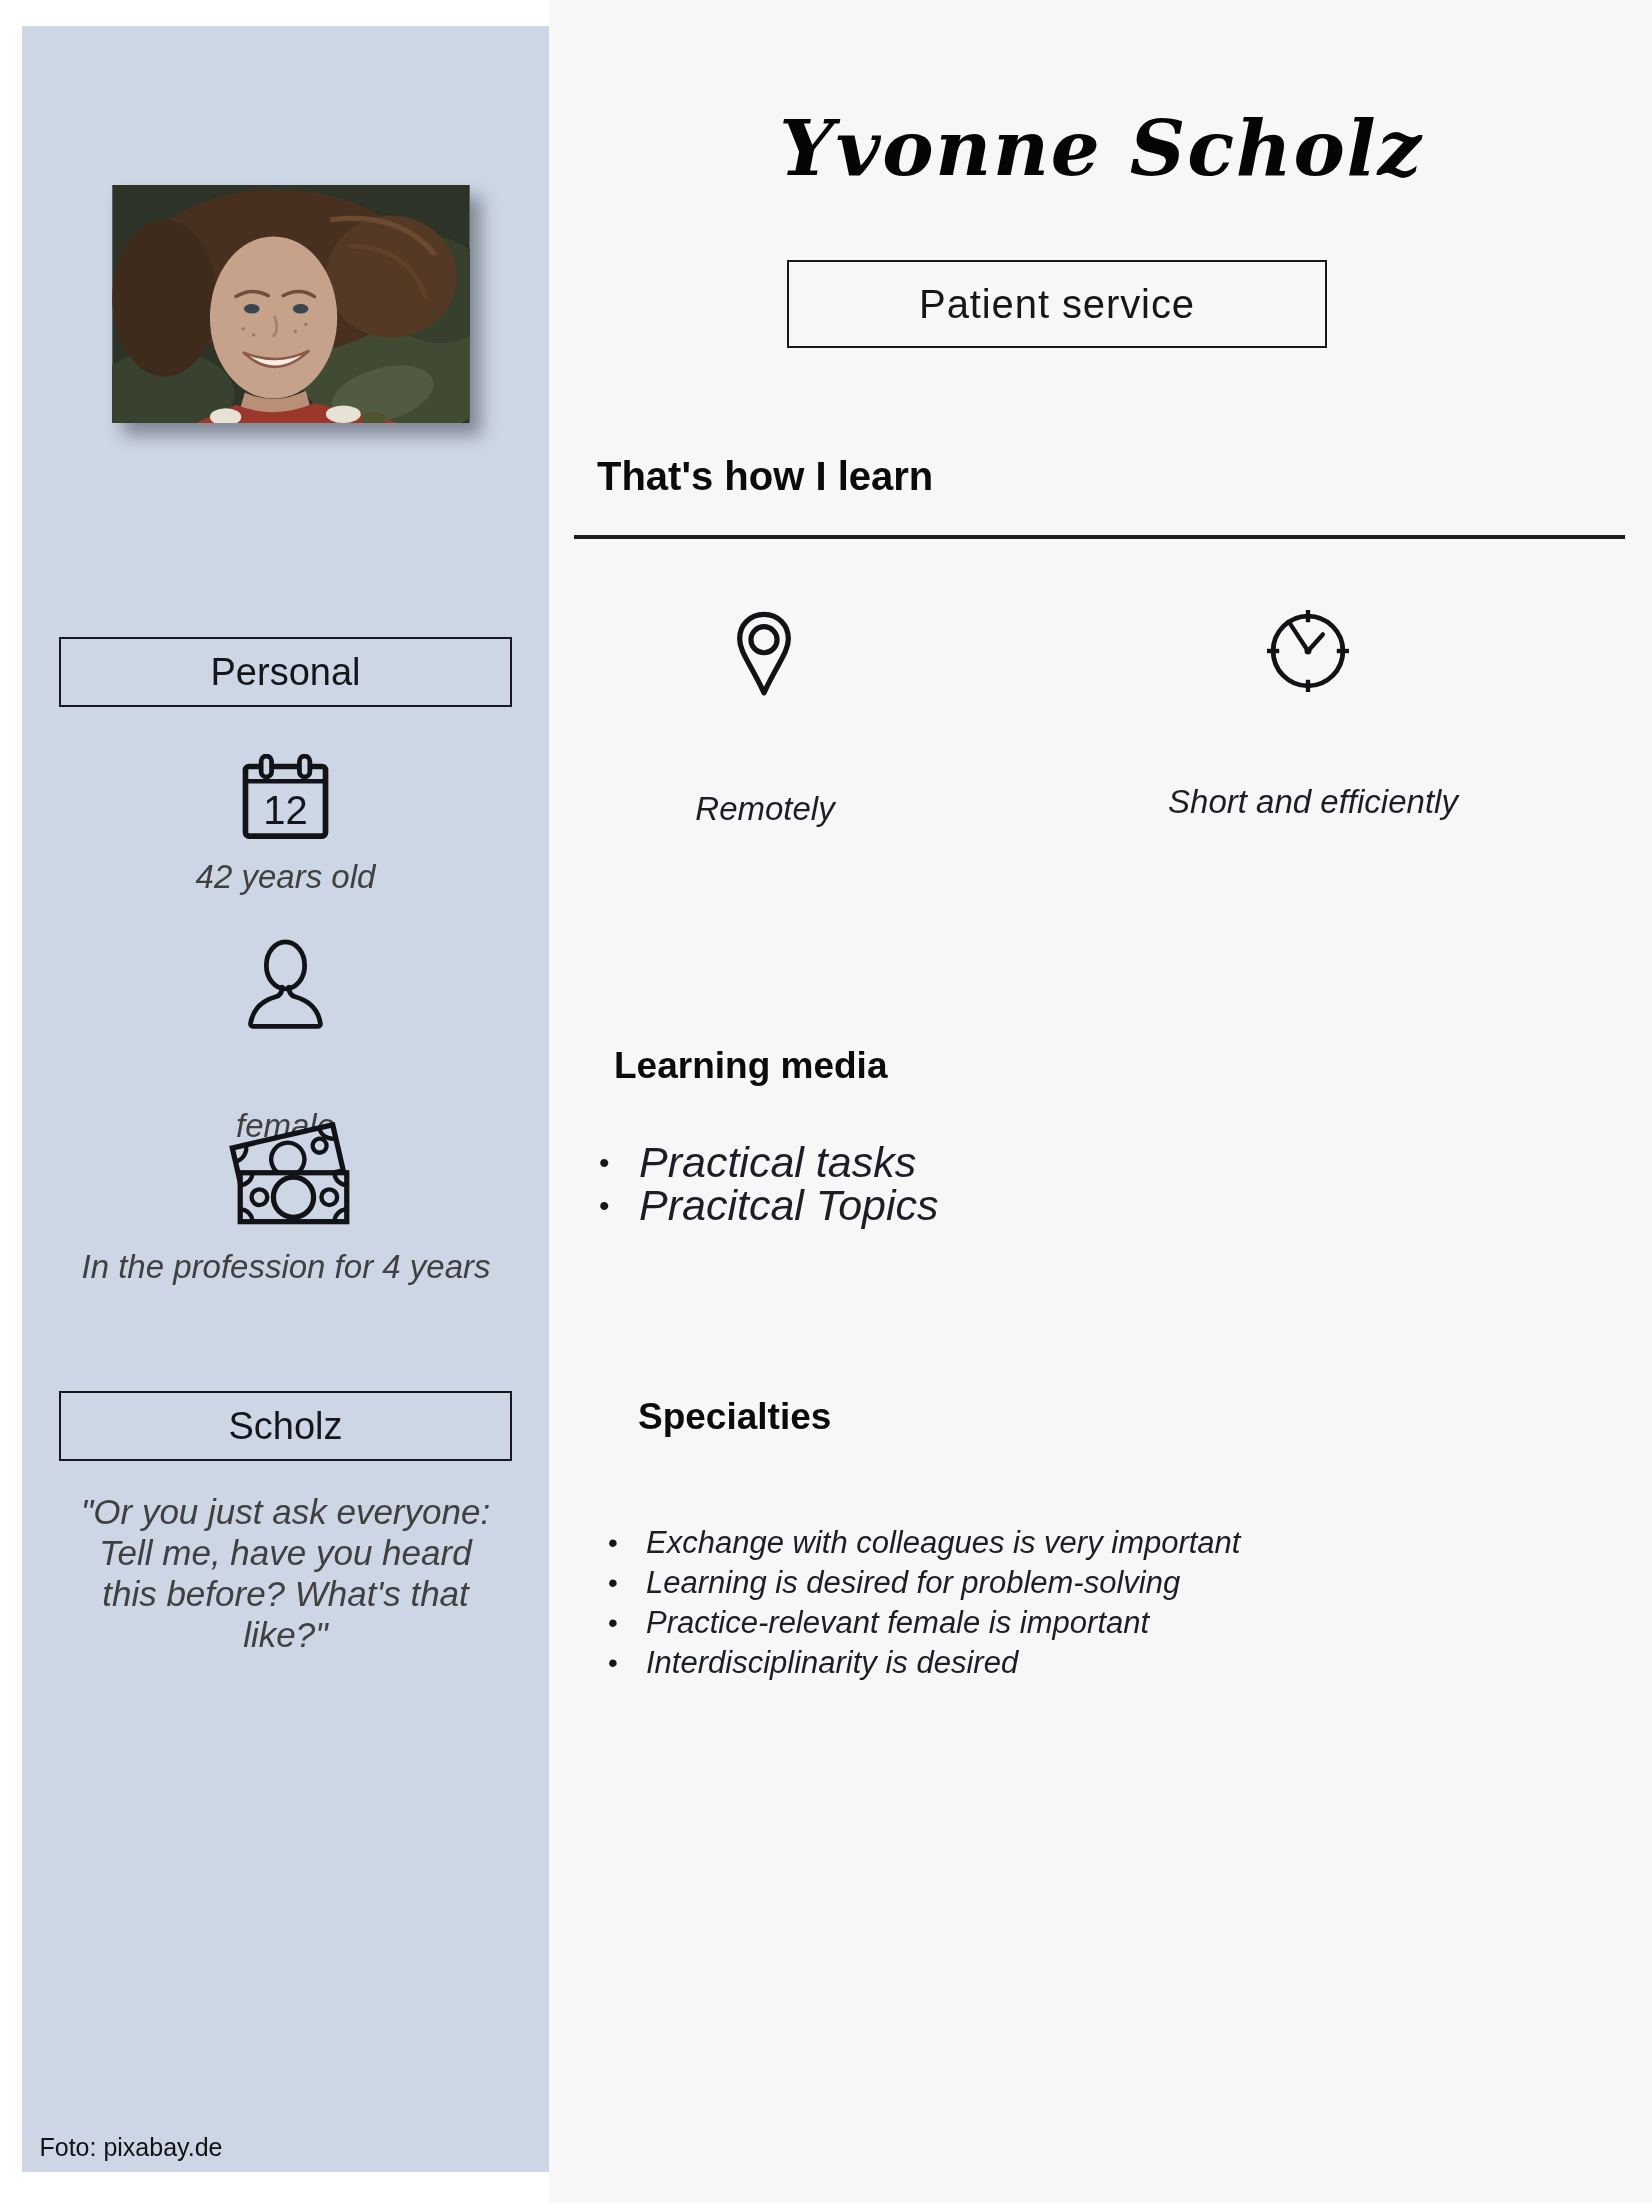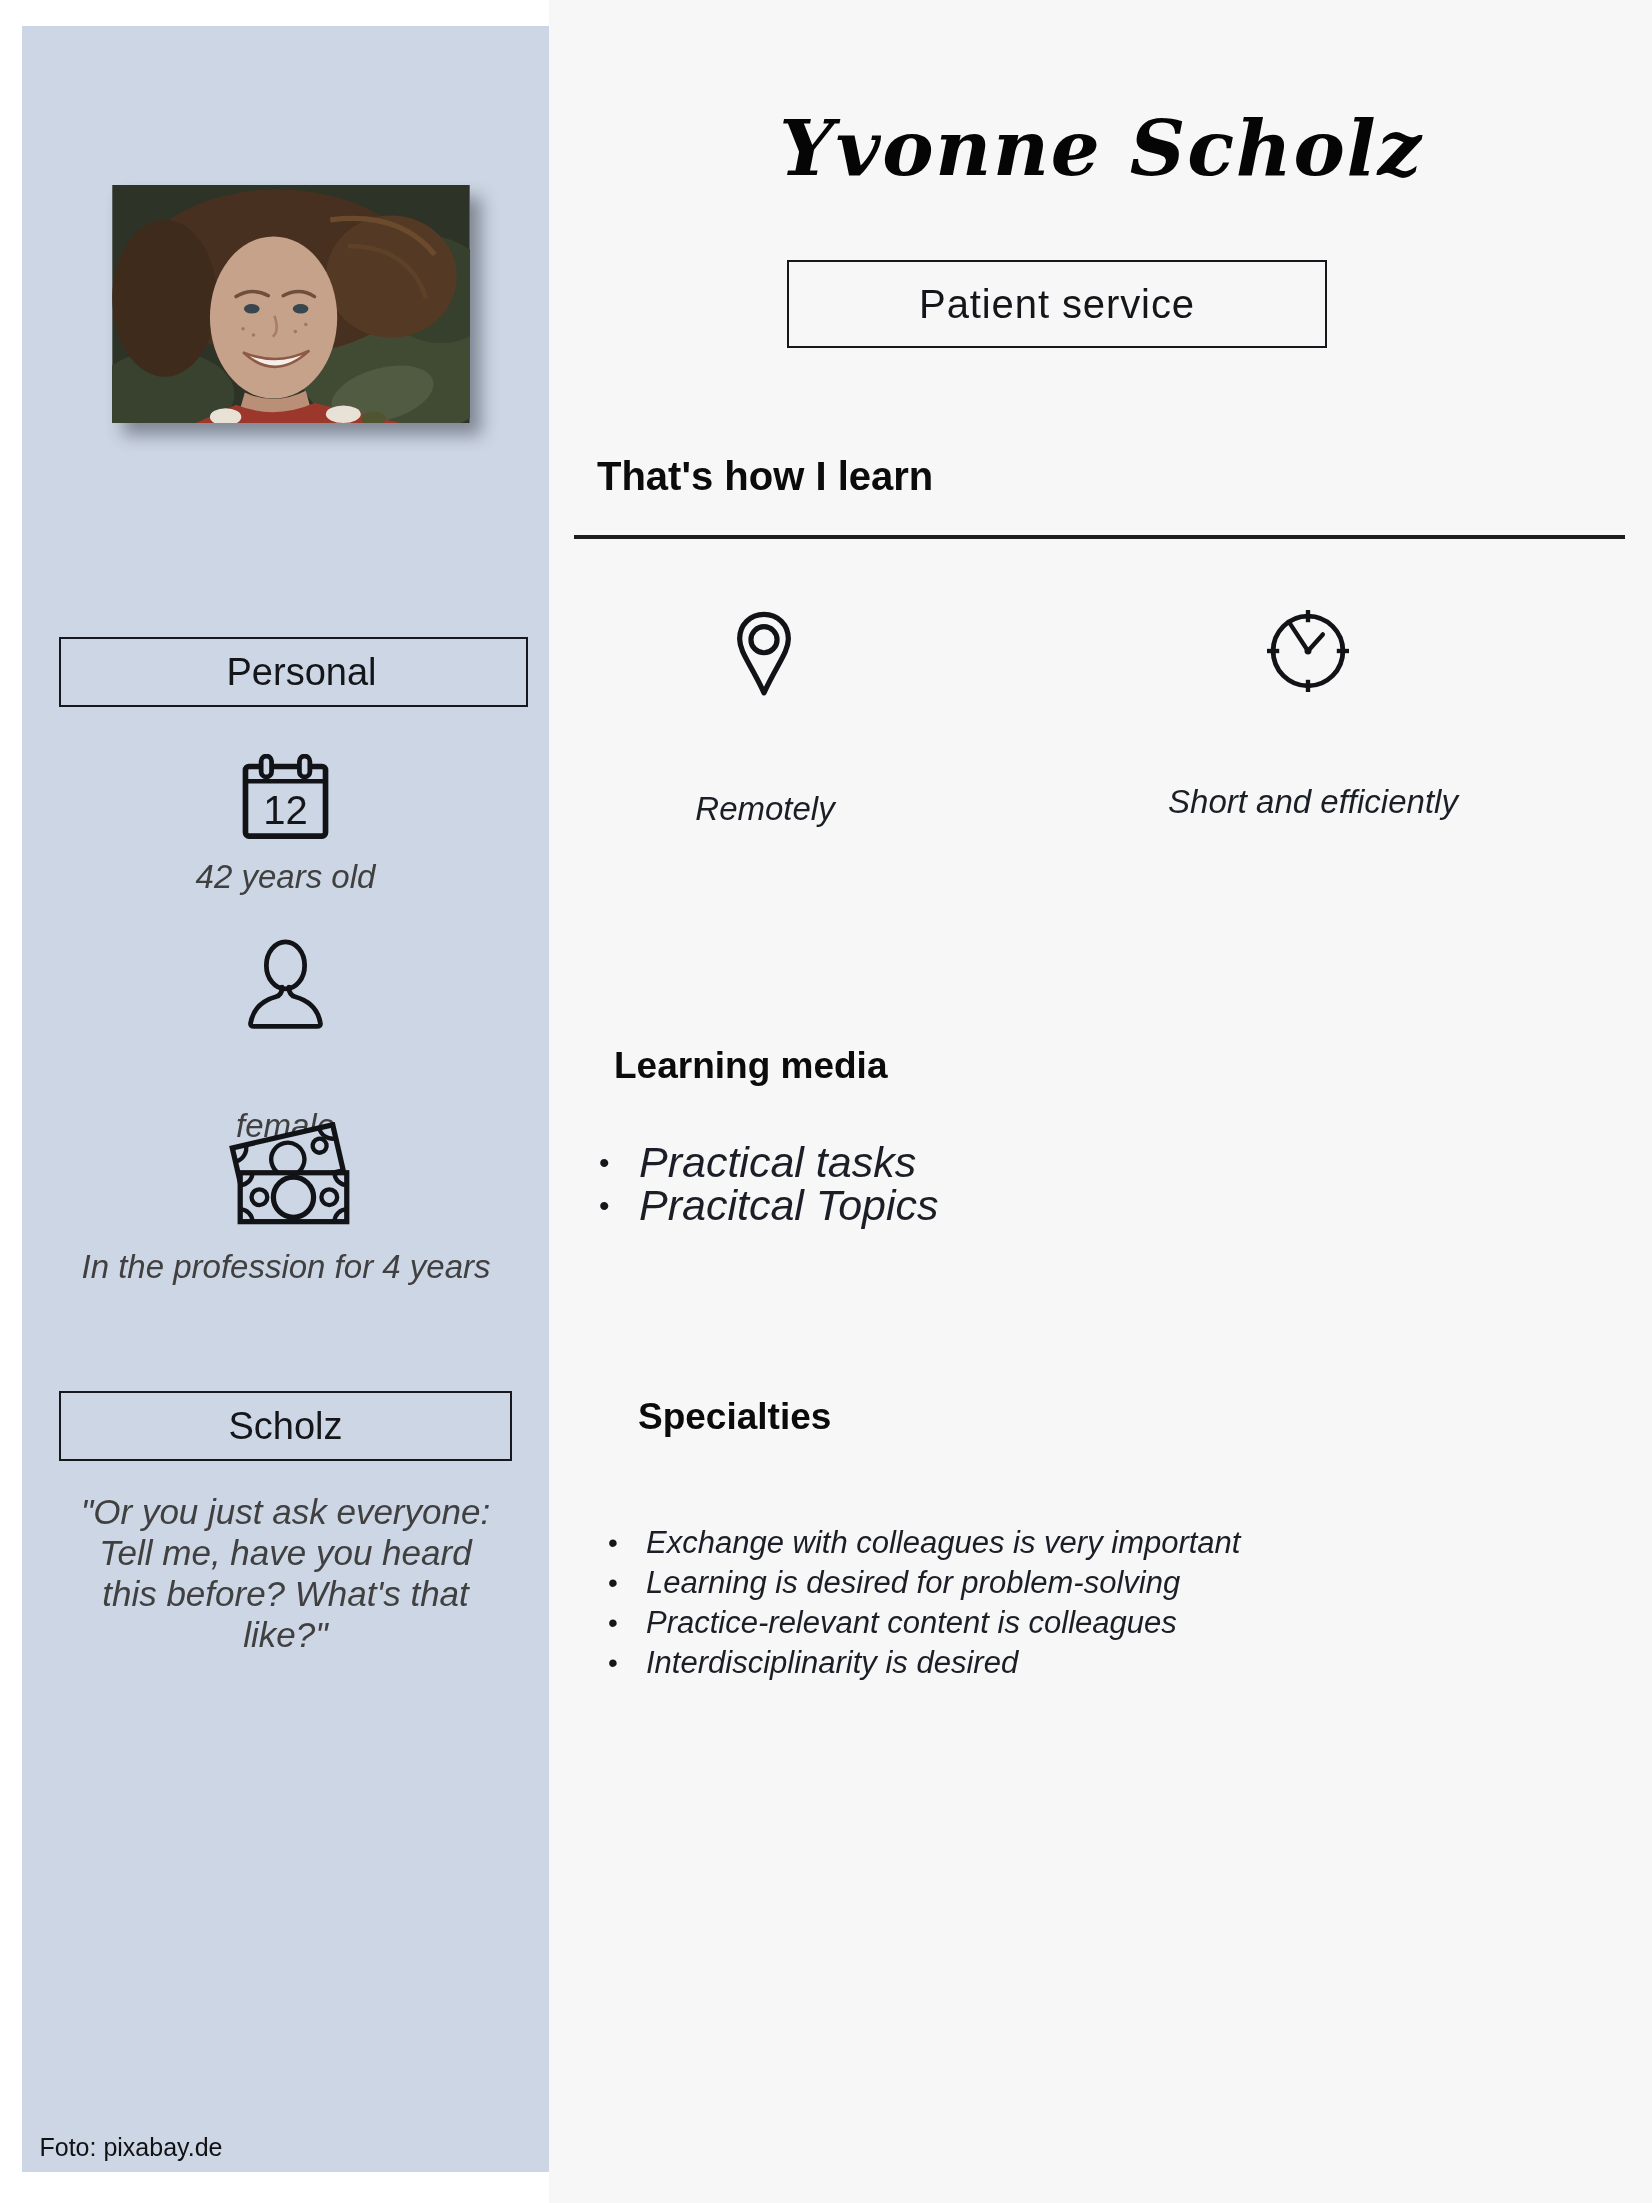--- a/index.html
+++ b/index.html
@@ -91,21 +91,21 @@
     <div id="lm-title" class="abs sub-h">Learning media</div>
     <ul id="lm-list" class="abs blist">
       <li>Practical tasks</li>
       <li>Pracitcal Topics</li>
     </ul>
 
     <div id="sp-title" class="abs sub-h">Specialties</div>
     <ul id="sp-list" class="abs blist">
       <li>Exchange with colleagues is very important</li>
       <li>Learning is desired for problem-solving</li>
-      <li>Practice-relevant content is colleagues</li>
+      <li>Practice-relevant female is important</li>
       <li>Interdisciplinarity is desired</li>
     </ul>
   </div>
 
   <div id="sidebar" class="abs">
 
     <div id="photo" class="abs">
       <svg width="358" height="238" viewBox="0 0 410 273">
         <rect width="410" height="273" fill="#2e3327"></rect>
         <ellipse cx="330" cy="200" rx="120" ry="90" fill="#414a33"></ellipse>
@@ -129,21 +129,21 @@
         <circle cx="210" cy="168" r="2" fill="#a5765f"></circle>
           <circle cx="222" cy="160" r="2" fill="#a5765f"></circle>
         <path d="M152 238 Q186 254 222 236 L232 273 L142 273 Z" fill="#b98f77"></path>
         <path d="M96 273 L142 252 Q186 270 232 250 L330 273 Z" fill="#9c372b"></path>
         <ellipse cx="130" cy="266" rx="18" ry="10" fill="#e8e2d6"></ellipse>
         <ellipse cx="265" cy="263" rx="20" ry="10" fill="#e8e2d6"></ellipse>
         <ellipse cx="300" cy="268" rx="14" ry="8" fill="#50552f"></ellipse>
       </svg>
     </div>
 
-    <div class="abs side-box" style="top:611px;padding-left:16px;">
+    <div class="abs side-box" style="top:611px;">
       <span>Personal</span>
     </div>
 
     <div class="abs icon-wrap" style="left:220px;top:728px;">
       <svg width="87" height="85" viewBox="0 0 100 97">
         <rect x="4" y="14" width="92" height="80" rx="4" fill="none" stroke="#121317" stroke-width="6.5"></rect>
         <line x1="4" y1="31" x2="96" y2="31" stroke="#121317" stroke-width="5"></line>
         <rect x="22" y="2" width="12" height="24" rx="6" fill="#cdd6e4" stroke="#121317" stroke-width="5.5"></rect>
         <rect x="66" y="2" width="12" height="24" rx="6" fill="#cdd6e4" stroke="#121317" stroke-width="5.5"></rect>
         <text x="50" y="80" text-anchor="middle" font-family="Liberation Sans, sans-serif" font-size="46" fill="#15161a">12</text>

